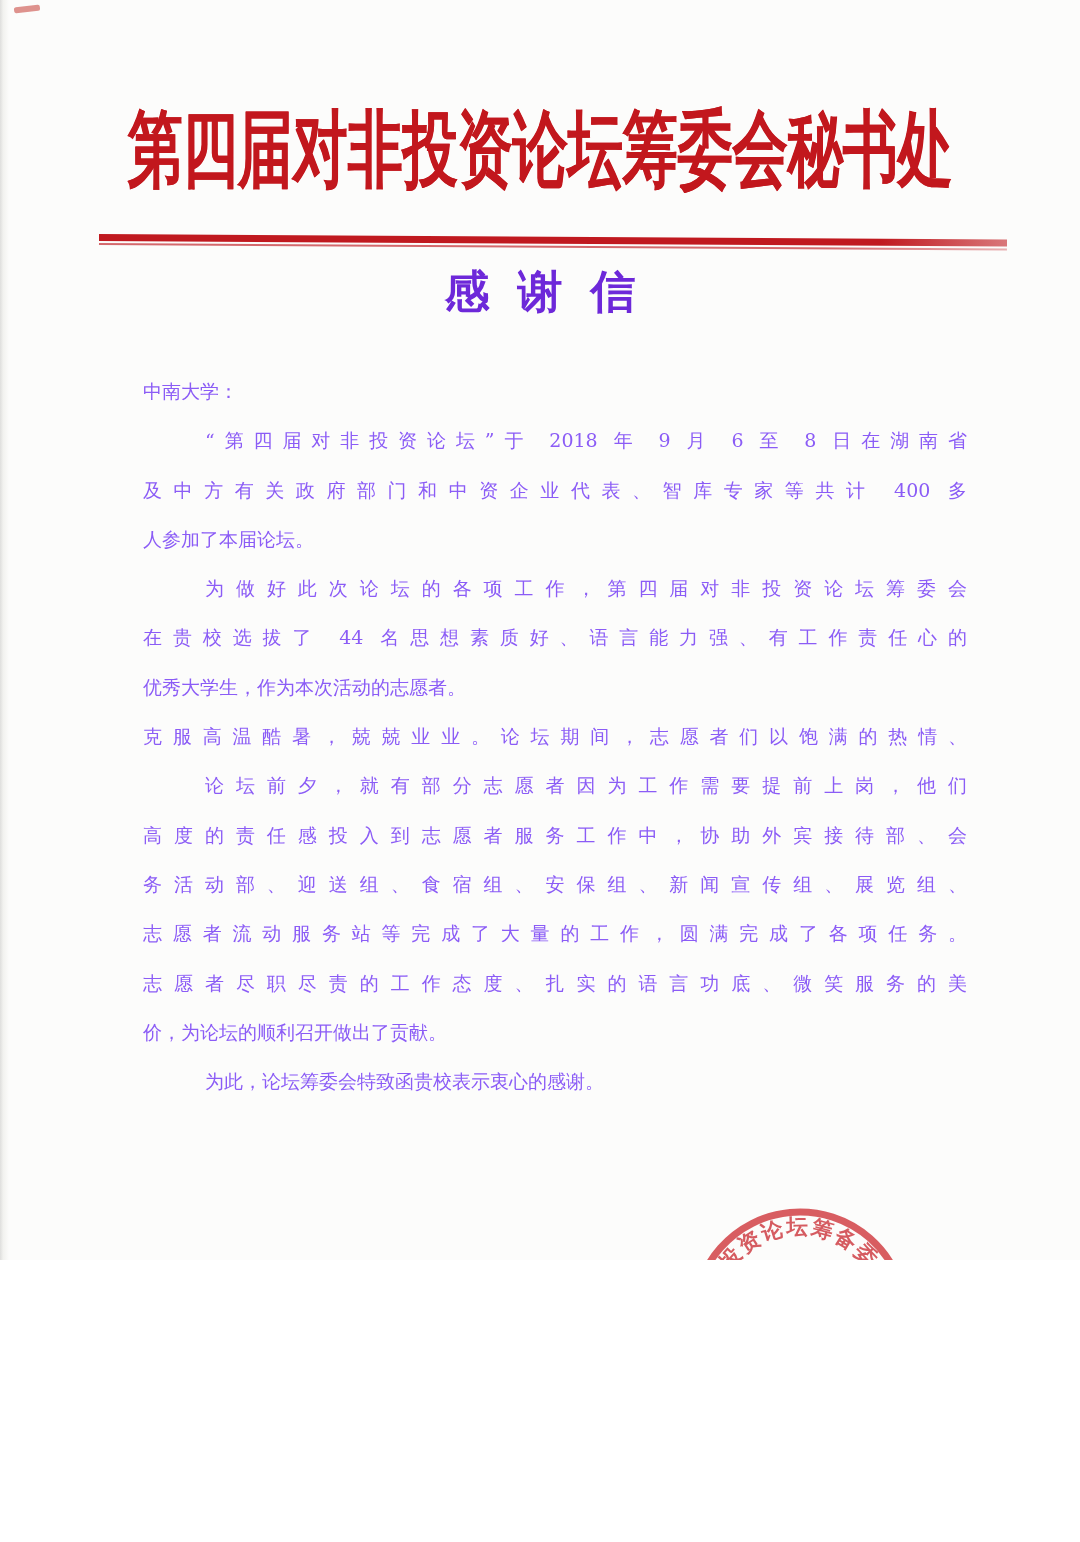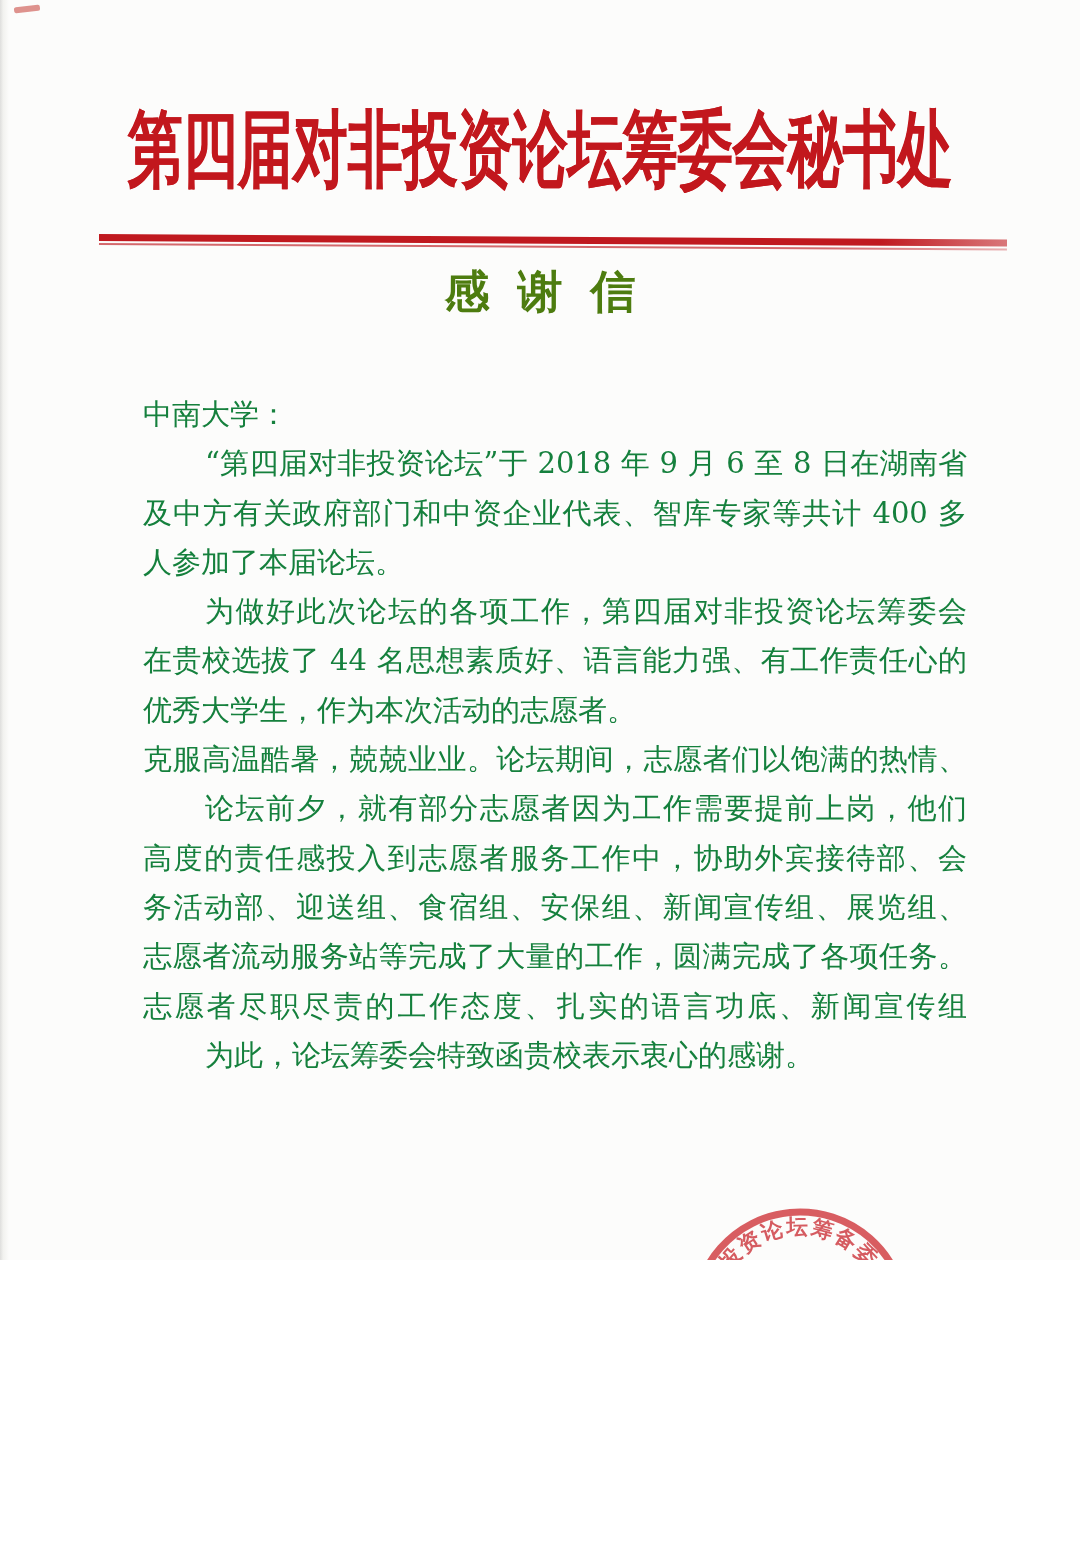--- a/index.html
+++ b/index.html
@@ -34,25 +34,25 @@
     transform:rotate(0.35deg);transform-origin:left center;
   }
   .rule-top .thick{height:7px;background:linear-gradient(90deg,#c0191f 0%,#c0191f 86%,#d9777a 100%);}
   .rule-top .gap{height:2px;}
   .rule-top .thin{height:2px;background:linear-gradient(90deg,#d4686c 0%,#d4686c 80%,#e8b0b2 100%);}
   .doc-title{
     position:absolute;top:262px;left:0;width:100%;
     text-align:center;
     font-family:"DejaVu Sans","Liberation Sans",sans-serif;
     font-weight:bold;font-size:45px;letter-spacing:28px;text-indent:28px;
-    color:#4d7c0f;
+    color:#6d28d9;
   }
   .letter-body{
-    position:absolute;top:390px;left:143px;width:824px;
-    font-size:29px;line-height:49.3px;color:#15803d;
+    position:absolute;top:367px;left:143px;width:824px;
+    font-size:19px;line-height:49.3px;color:#8b5cf6;
   }
   .line{height:49.3px;overflow:hidden;white-space:nowrap;}
   .line.stretch{white-space:normal;text-align:justify;text-align-last:justify;}
   .line.indent{text-indent:62px;}
   .sig{
     position:absolute;top:1310px;left:578px;
     font-size:30px;color:#4c1d95;letter-spacing:0.5px;white-space:nowrap;
   }
   .date{
     position:absolute;top:1363px;left:652px;
@@ -98,21 +98,22 @@
       <div class="line stretch">及中方有关政府部门和中资企业代表、智库专家等共计 400 多</div>
       <div class="line">人参加了本届论坛。</div>
       <div class="line indent stretch">为做好此次论坛的各项工作，第四届对非投资论坛筹委会</div>
       <div class="line stretch">在贵校选拔了 44 名思想素质好、语言能力强、有工作责任心的</div>
       <div class="line">优秀大学生，作为本次活动的志愿者。</div>
       <div class="line stretch">克服高温酷暑，兢兢业业。论坛期间，志愿者们以饱满的热情、</div>
       <div class="line indent stretch">论坛前夕，就有部分志愿者因为工作需要提前上岗，他们</div>
       <div class="line stretch">高度的责任感投入到志愿者服务工作中，协助外宾接待部、会</div>
       <div class="line stretch">务活动部、迎送组、食宿组、安保组、新闻宣传组、展览组、</div>
       <div class="line stretch">志愿者流动服务站等完成了大量的工作，圆满完成了各项任务。</div>
-      <div class="line stretch">志愿者尽职尽责的工作态度、扎实的语言功底、新闻宣传组</div>
+      <div class="line stretch">志愿者尽职尽责的工作态度、扎实的语言功底、微笑服务的美</div>
+      <div class="line">价，为论坛的顺利召开做出了贡献。</div>
       <div class="line indent">为此，论坛筹委会特致函贵校表示衷心的感谢。</div>
     </div>
 
   <div class="sig">第四届对非投资论坛筹委会</div>
 
   <div class="date">2018 年 9 月 25 日</div>
 
   <div class="rule-bottom">
     <div class="thick"></div>
     <div class="gap"></div>

